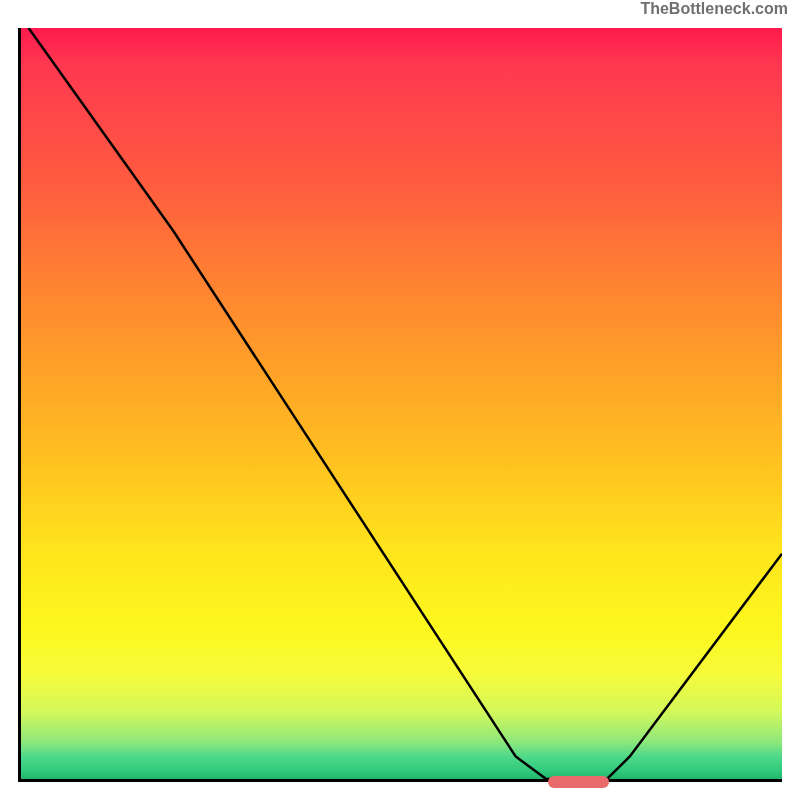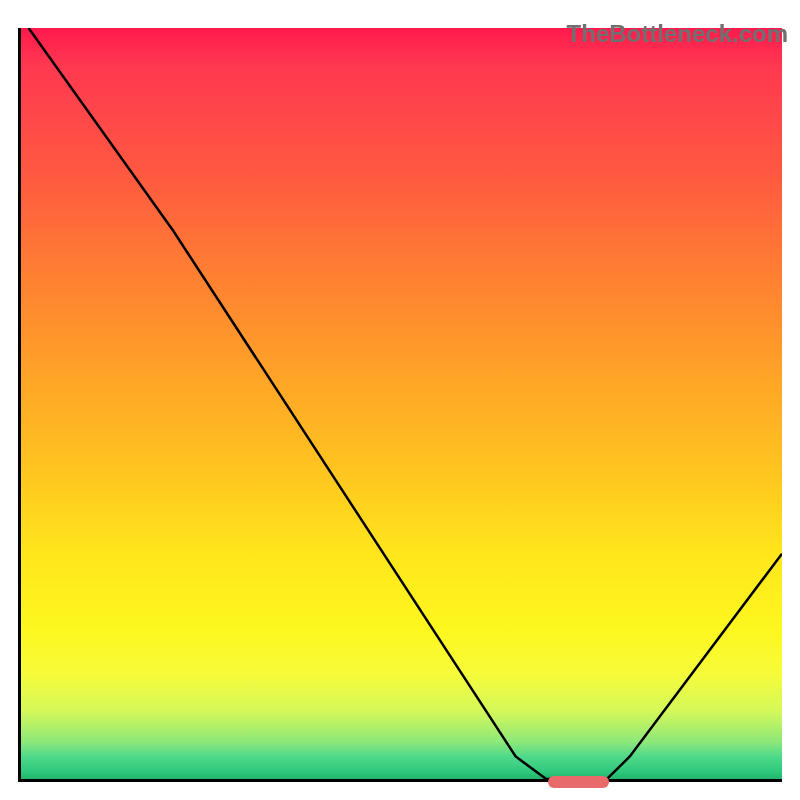--- a/index.html
+++ b/index.html
@@ -11,24 +11,24 @@
     font-family: Arial, sans-serif;
     position: relative;
   }
   .container {
     width: 800px;
     height: 800px;
     position: relative;
   }
   .watermark {
     position: absolute;
-    top: 20px;
+    top: 0;
     right: 12px;
     color: #707070;
-    font-size: 24px;
+    font-size: 16px;
     font-weight: bold;
     z-index: 10;
   }
   .plot-area {
     position: absolute;
     left: 18px;
     top: 28px;
     width: 764px;
     height: 754px;
     border-left: 3px solid #000;

